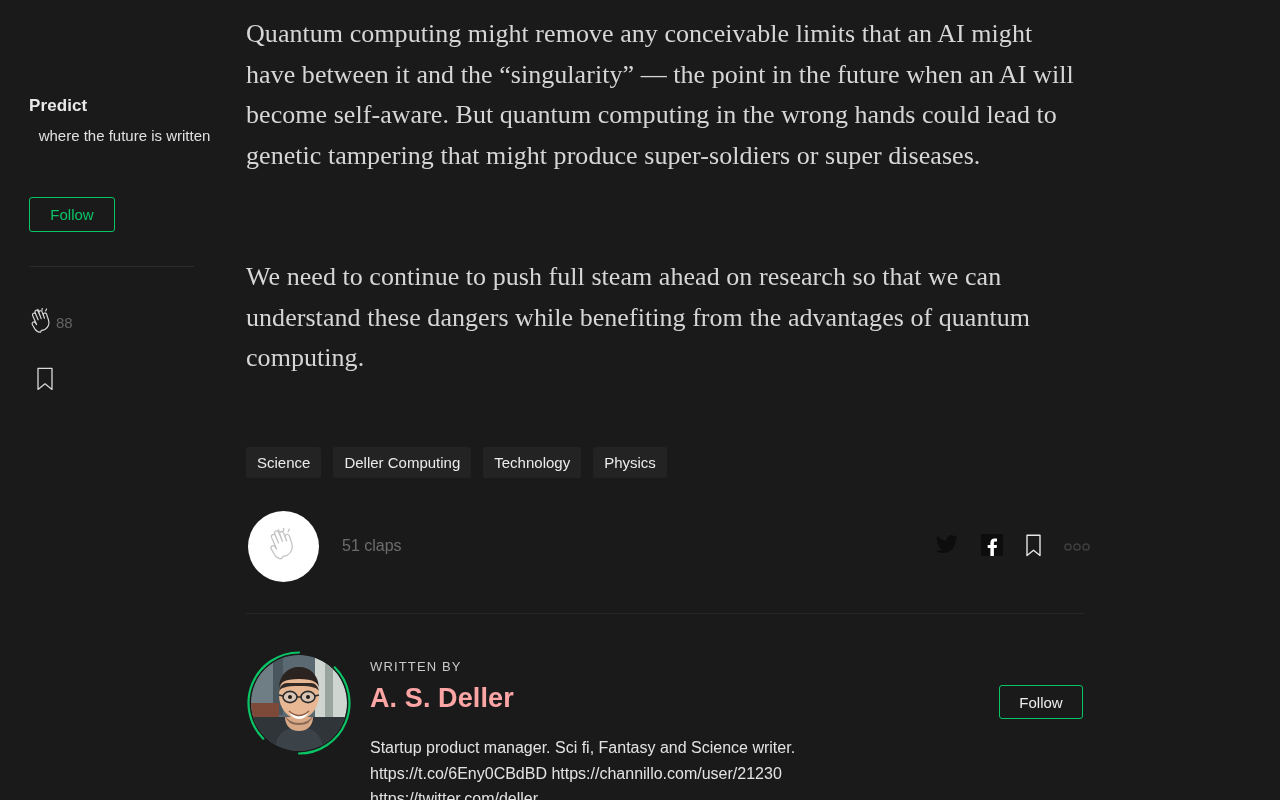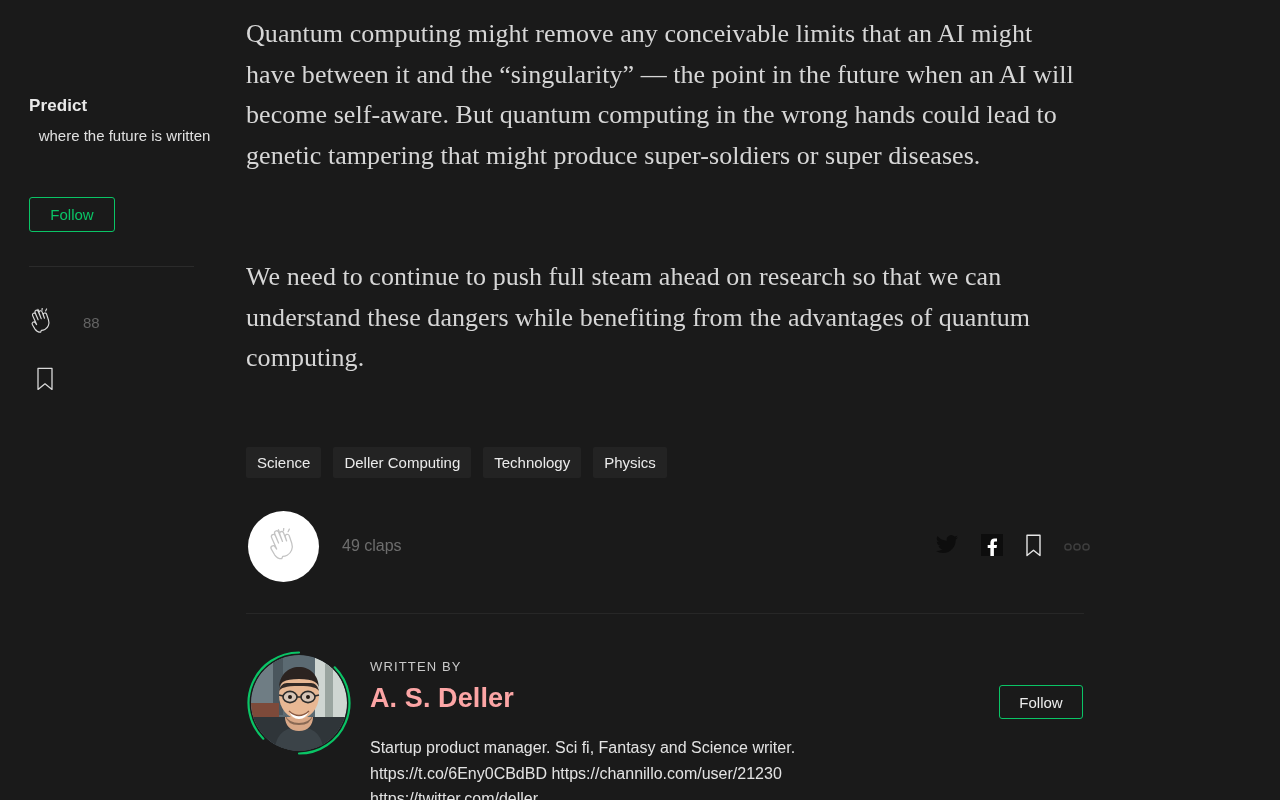--- a/index.html
+++ b/index.html
@@ -79,21 +79,21 @@
     height: 1px;
     background: #2b2b2b;
   }
 
   .side-clap-row {
     position: absolute;
     left: 29px;
     top: 308px;
     display: flex;
     align-items: center;
-    gap: 28px;
+    gap: 1px;
   }
 
   .side-clap-icon { width: 26px; height: 26px; display: block; cursor: pointer; }
 
   .side-clap-count {
     font-size: 15px;
     color: #636363;
     line-height: 1;
     padding-top: 2px;
   }
@@ -346,21 +346,21 @@
             <g stroke="#c3c3c3" stroke-width="1.0" stroke-linecap="round" stroke-linejoin="round" fill="none">
               <path d="M11.6 24.2c-2.3 0-4.3-1.1-5.6-3.1L3.4 16.7c-.5-.8-.3-1.9.5-2.4.8-.5 1.8-.3 2.3.4l1.4 1.9-4-9.2c-.35-.85.0-1.8.85-2.15.85-.35 1.8 0 2.15.85l2.5 5.7-3-7.3c-.35-.85 0-1.8.85-2.15.85-.35 1.8 0 2.15.85l3.1 7.4-2.1-5.6c-.33-.85.1-1.8.95-2.1.85-.3 1.75.15 2.05 1l2.35 6.3-1.0-3.1c-.3-.85.15-1.75 1-2.05.85-.3 1.75.15 2.05 1l2.0 6.0c1.2 3.6-.3 7.6-3.6 9.4-1.1.6-2.3.9-3.5.9z"></path>
               <path d="M16.6 2.9l1.0-2.0"></path>
               <path d="M13.0 2.1l.2-1.9"></path>
               <path d="M9.6 3.0l-.6-1.6"></path>
             </g>
           </svg>
         </span>
       </div>
 
-      <div class="clap-count">49 claps</div>
+      <div class="clap-count">51 claps</div>
 
       <div class="share-group">
 
         <span class="share-icon">
           <svg width="24" height="24" viewBox="0 0 24 24" xmlns="http://www.w3.org/2000/svg">
             <path fill="#0d0d0d" d="M23 4.3a9 9 0 0 1-2.6.7 4.5 4.5 0 0 0 2-2.5 9 9 0 0 1-2.9 1.1 4.5 4.5 0 0 0-7.7 4.1A12.8 12.8 0 0 1 2.5 3a4.5 4.5 0 0 0 1.4 6 4.4 4.4 0 0 1-2-.6v.1a4.5 4.5 0 0 0 3.6 4.4 4.5 4.5 0 0 1-2 .1 4.5 4.5 0 0 0 4.2 3.1A9 9 0 0 1 1 18a12.7 12.7 0 0 0 6.9 2c8.3 0 12.8-6.9 12.8-12.8v-.6A9.1 9.1 0 0 0 23 4.3z"></path>
           </svg>
         </span>
 
         <span class="share-icon">

